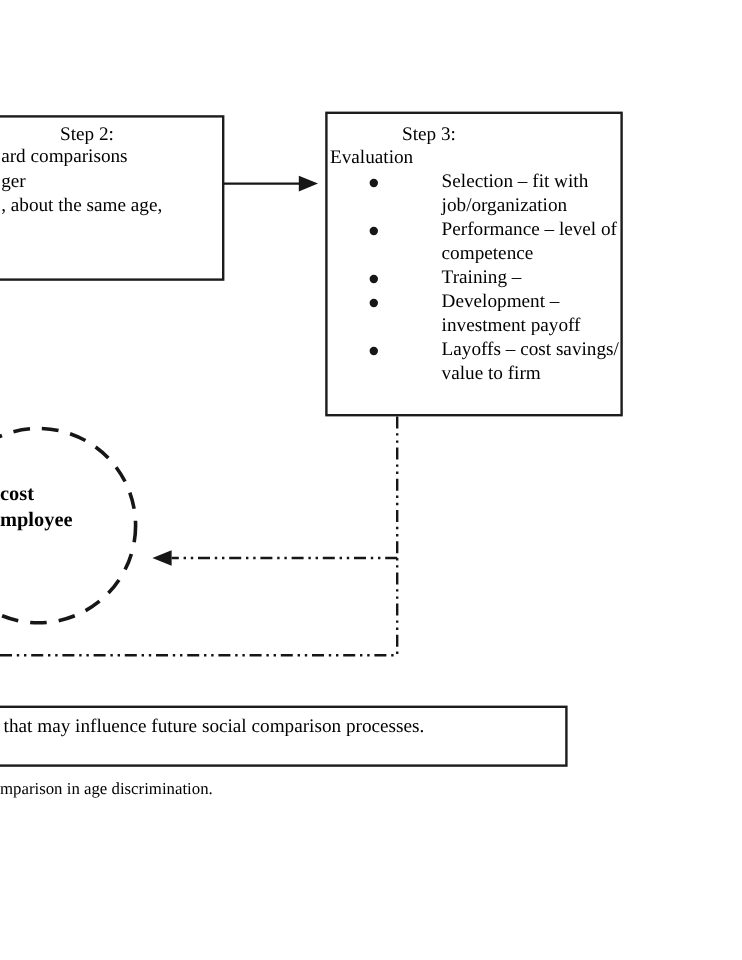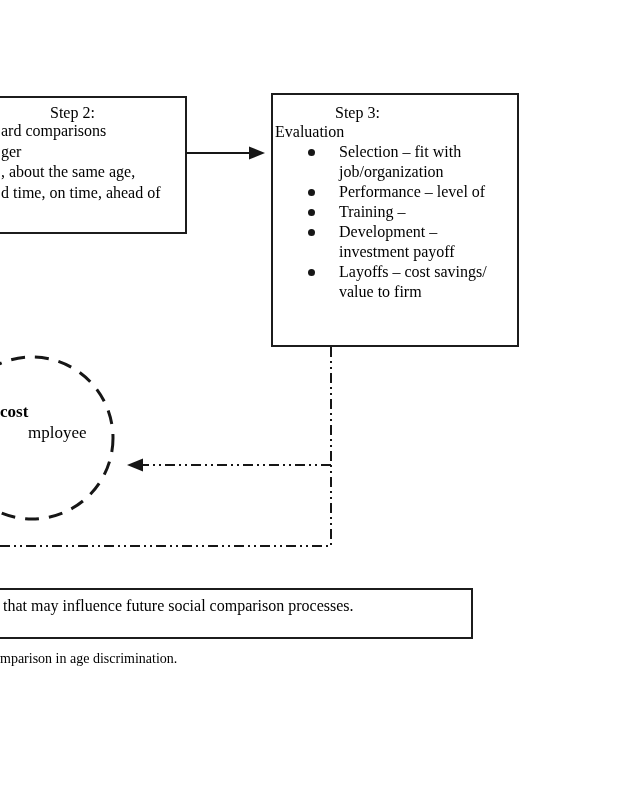--- a/index.html
+++ b/index.html
@@ -25,32 +25,32 @@
   
   .s2box{left:-160px;top:96px;width:347px;height:138px;}
   .s2head{left:50px;top:103px;}
   .s2lines{left:1px;top:121px;line-height:20.5px;}
 
   
   .s3box{left:271px;top:93px;width:248px;height:254px;}
   .s3head{left:335px;top:103px;}
   .s3sub{left:275px;top:122px;}
   .s3bullets{position:absolute;left:271px;top:142px;width:248px;}
-  .bi{position:relative;padding-left:68px;box-sizing:border-box;}
+  .bi{position:relative;padding-left:97px;box-sizing:border-box;}
   .bi .dot{
     position:absolute;left:37px;top:7px;
     width:7px;height:7px;border-radius:50%;
     background:#161616;
   }
   .bi div{white-space:nowrap;}
 
   
   .circ-svg{left:-52px;top:352px;}
   .circ-l1{left:0px;top:402px;font-weight:bold;font-size:17px;}
-  .circ-l2{left:0px;top:423px;font-weight:normal;font-size:17px;padding-left:28px;}
+  .circ-l2{left:0px;top:423px;font-weight:bold;font-size:17px;}
 
   
   .arrow12{left:186px;top:141px;}
 
   
   .dd{left:-10px;top:340px;}
 
   
   .notebox{left:-34px;top:588px;width:507px;height:51px;}
   .notetext{left:3px;top:596px;}
@@ -63,21 +63,20 @@
 
 <div class="canvas">
 
   <div>
     <div class="box s2box"></div>
     <div class="t s2head">Step 2:</div>
     <div class="t s2lines">
       <div>ard comparisons</div>
       <div>ger</div>
       <div>, about the same age,</div>
-      <div>d time, on time, ahead of</div>
     </div>
   </div>
 
   <svg class="conn arrow12" width="84" height="24">
     <line x1="0" y1="12" x2="64" y2="12" stroke="#161616" stroke-width="2"></line>
     <polygon points="63,5.5 63,18.5 79,12" fill="#161616"></polygon>
   </svg>
 
   <div>
     <div class="box s3box"></div>
@@ -85,20 +84,21 @@
     <div class="t s3sub">Evaluation</div>
     <div class="s3bullets">
       <div class="bi">
         <span class="dot"></span>
         <div>Selection – fit with</div>
         <div>job/organization</div>
       </div>
       <div class="bi">
         <span class="dot"></span>
         <div>Performance – level of</div>
+        <div>competence</div>
       </div>
       <div class="bi">
         <span class="dot"></span>
         <div>Training –</div>
       </div>
       <div class="bi">
         <span class="dot"></span>
         <div>Development –</div>
         <div>investment payoff</div>
       </div>

